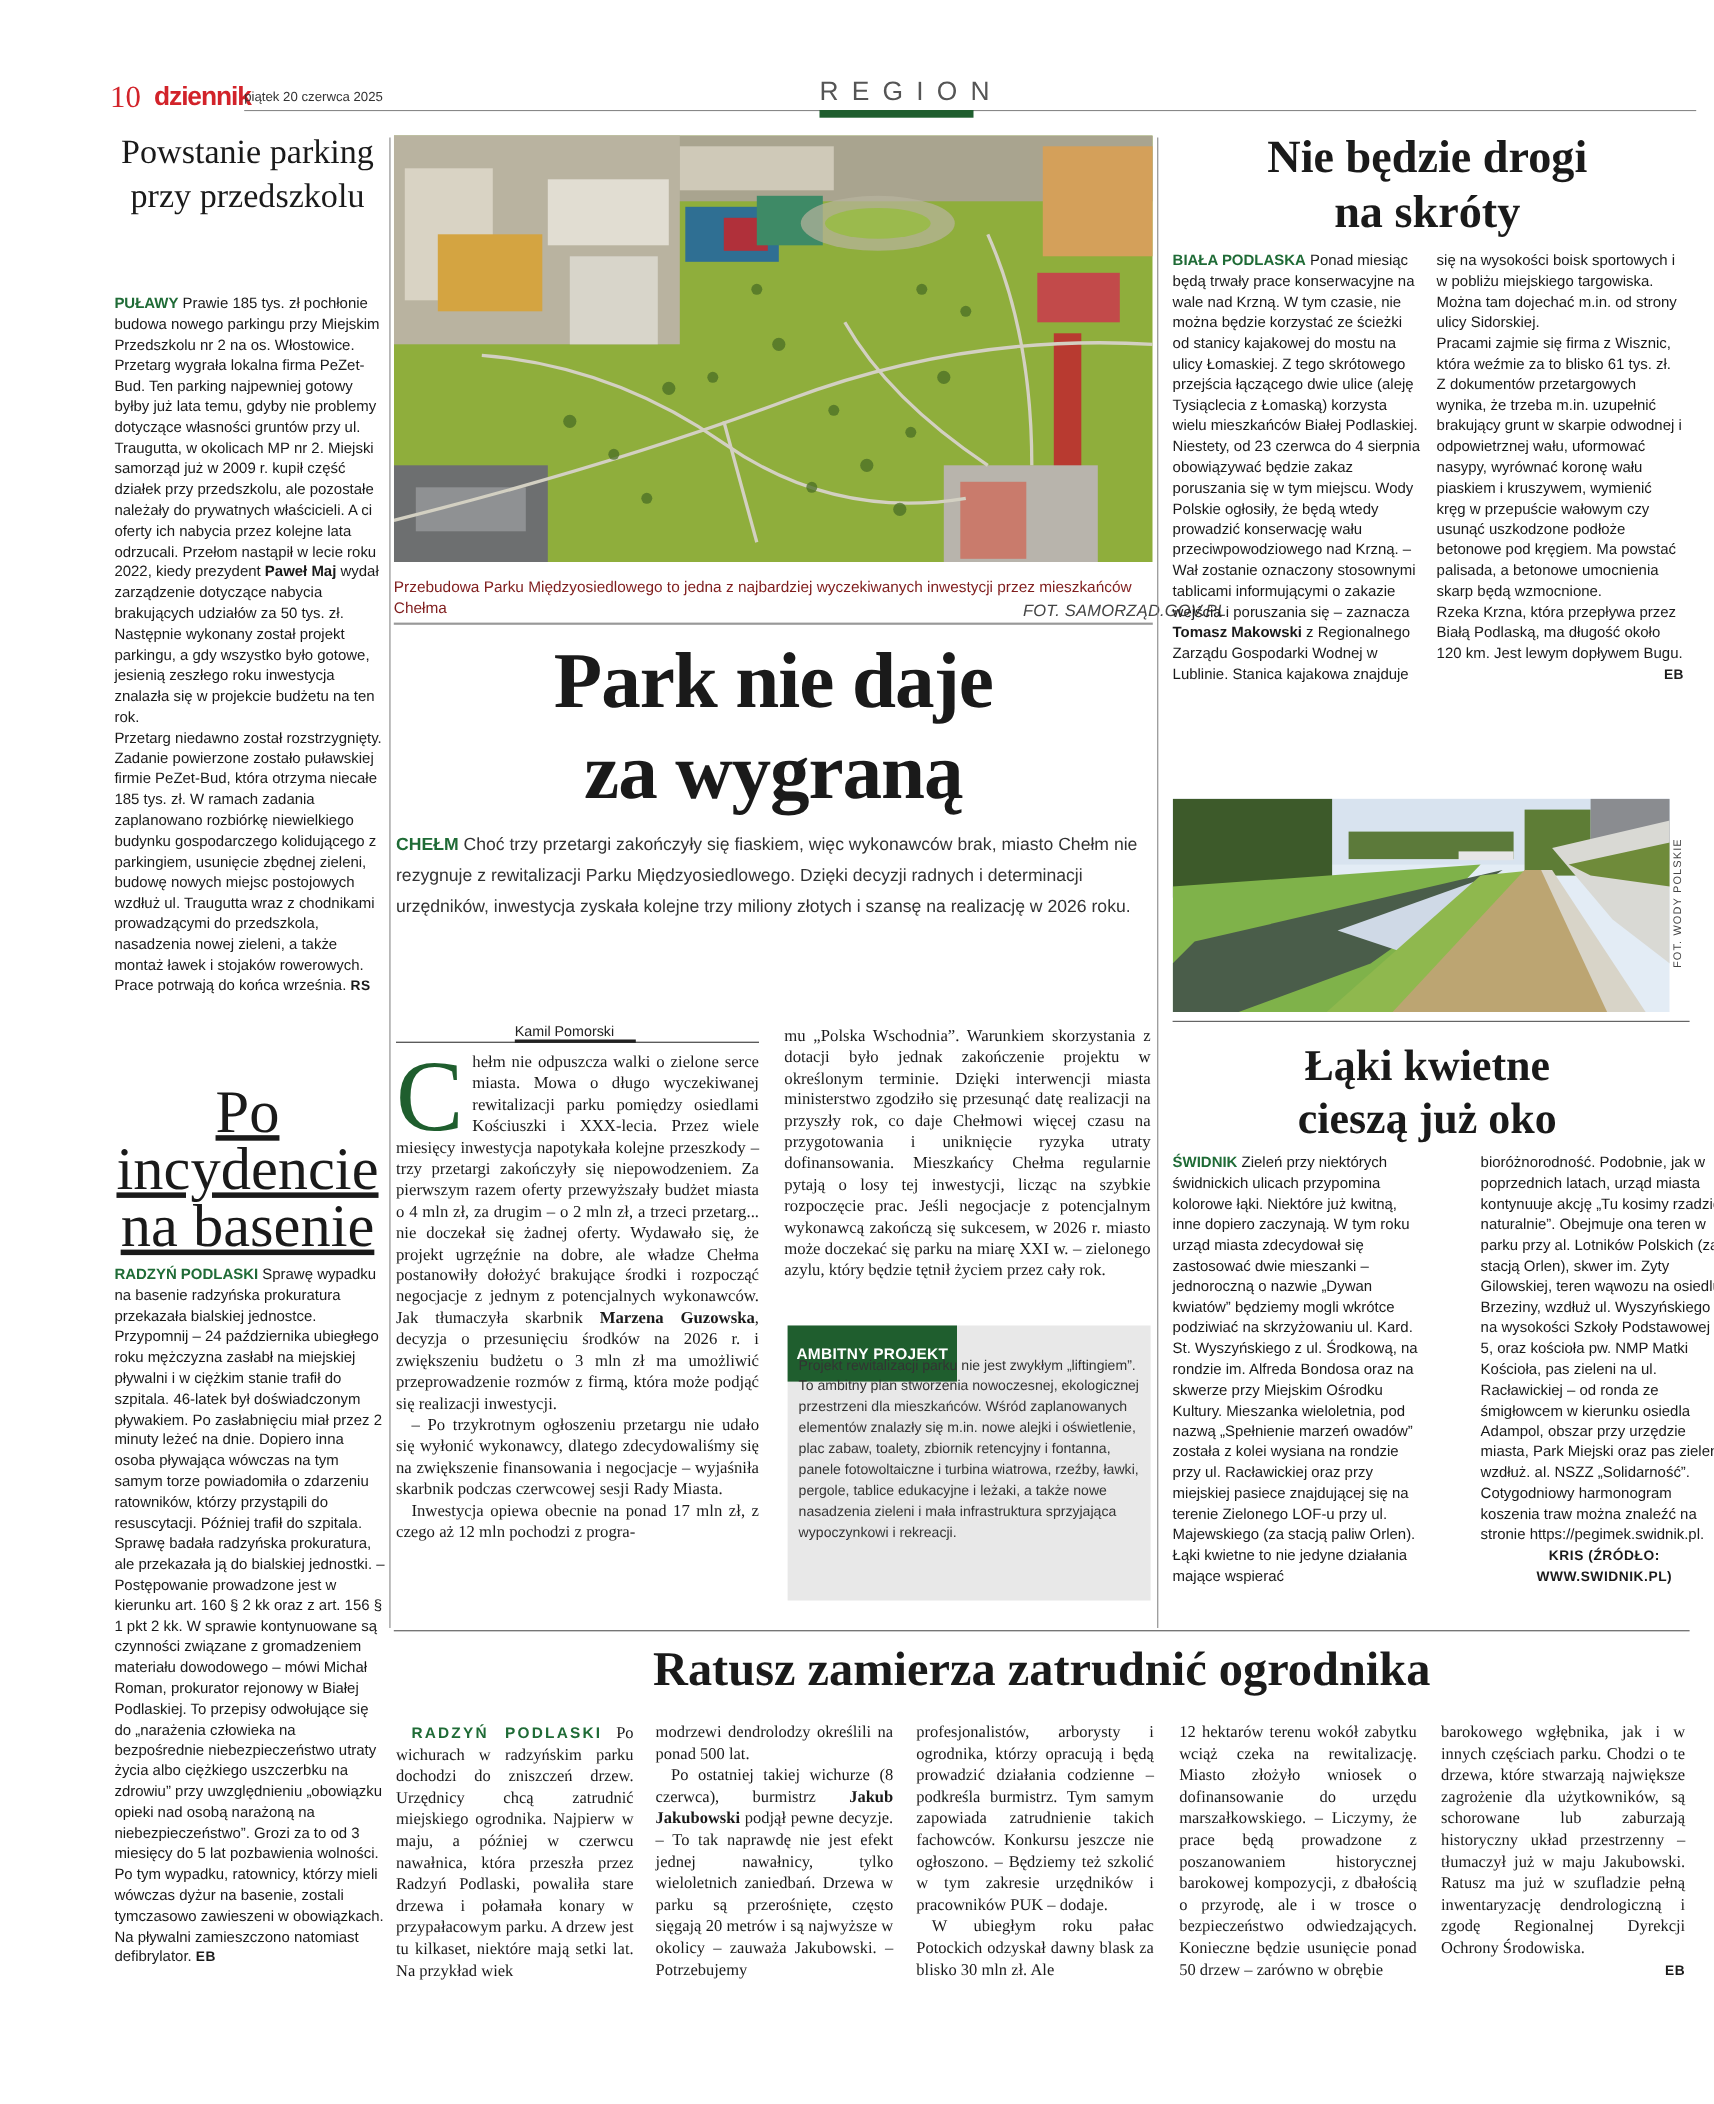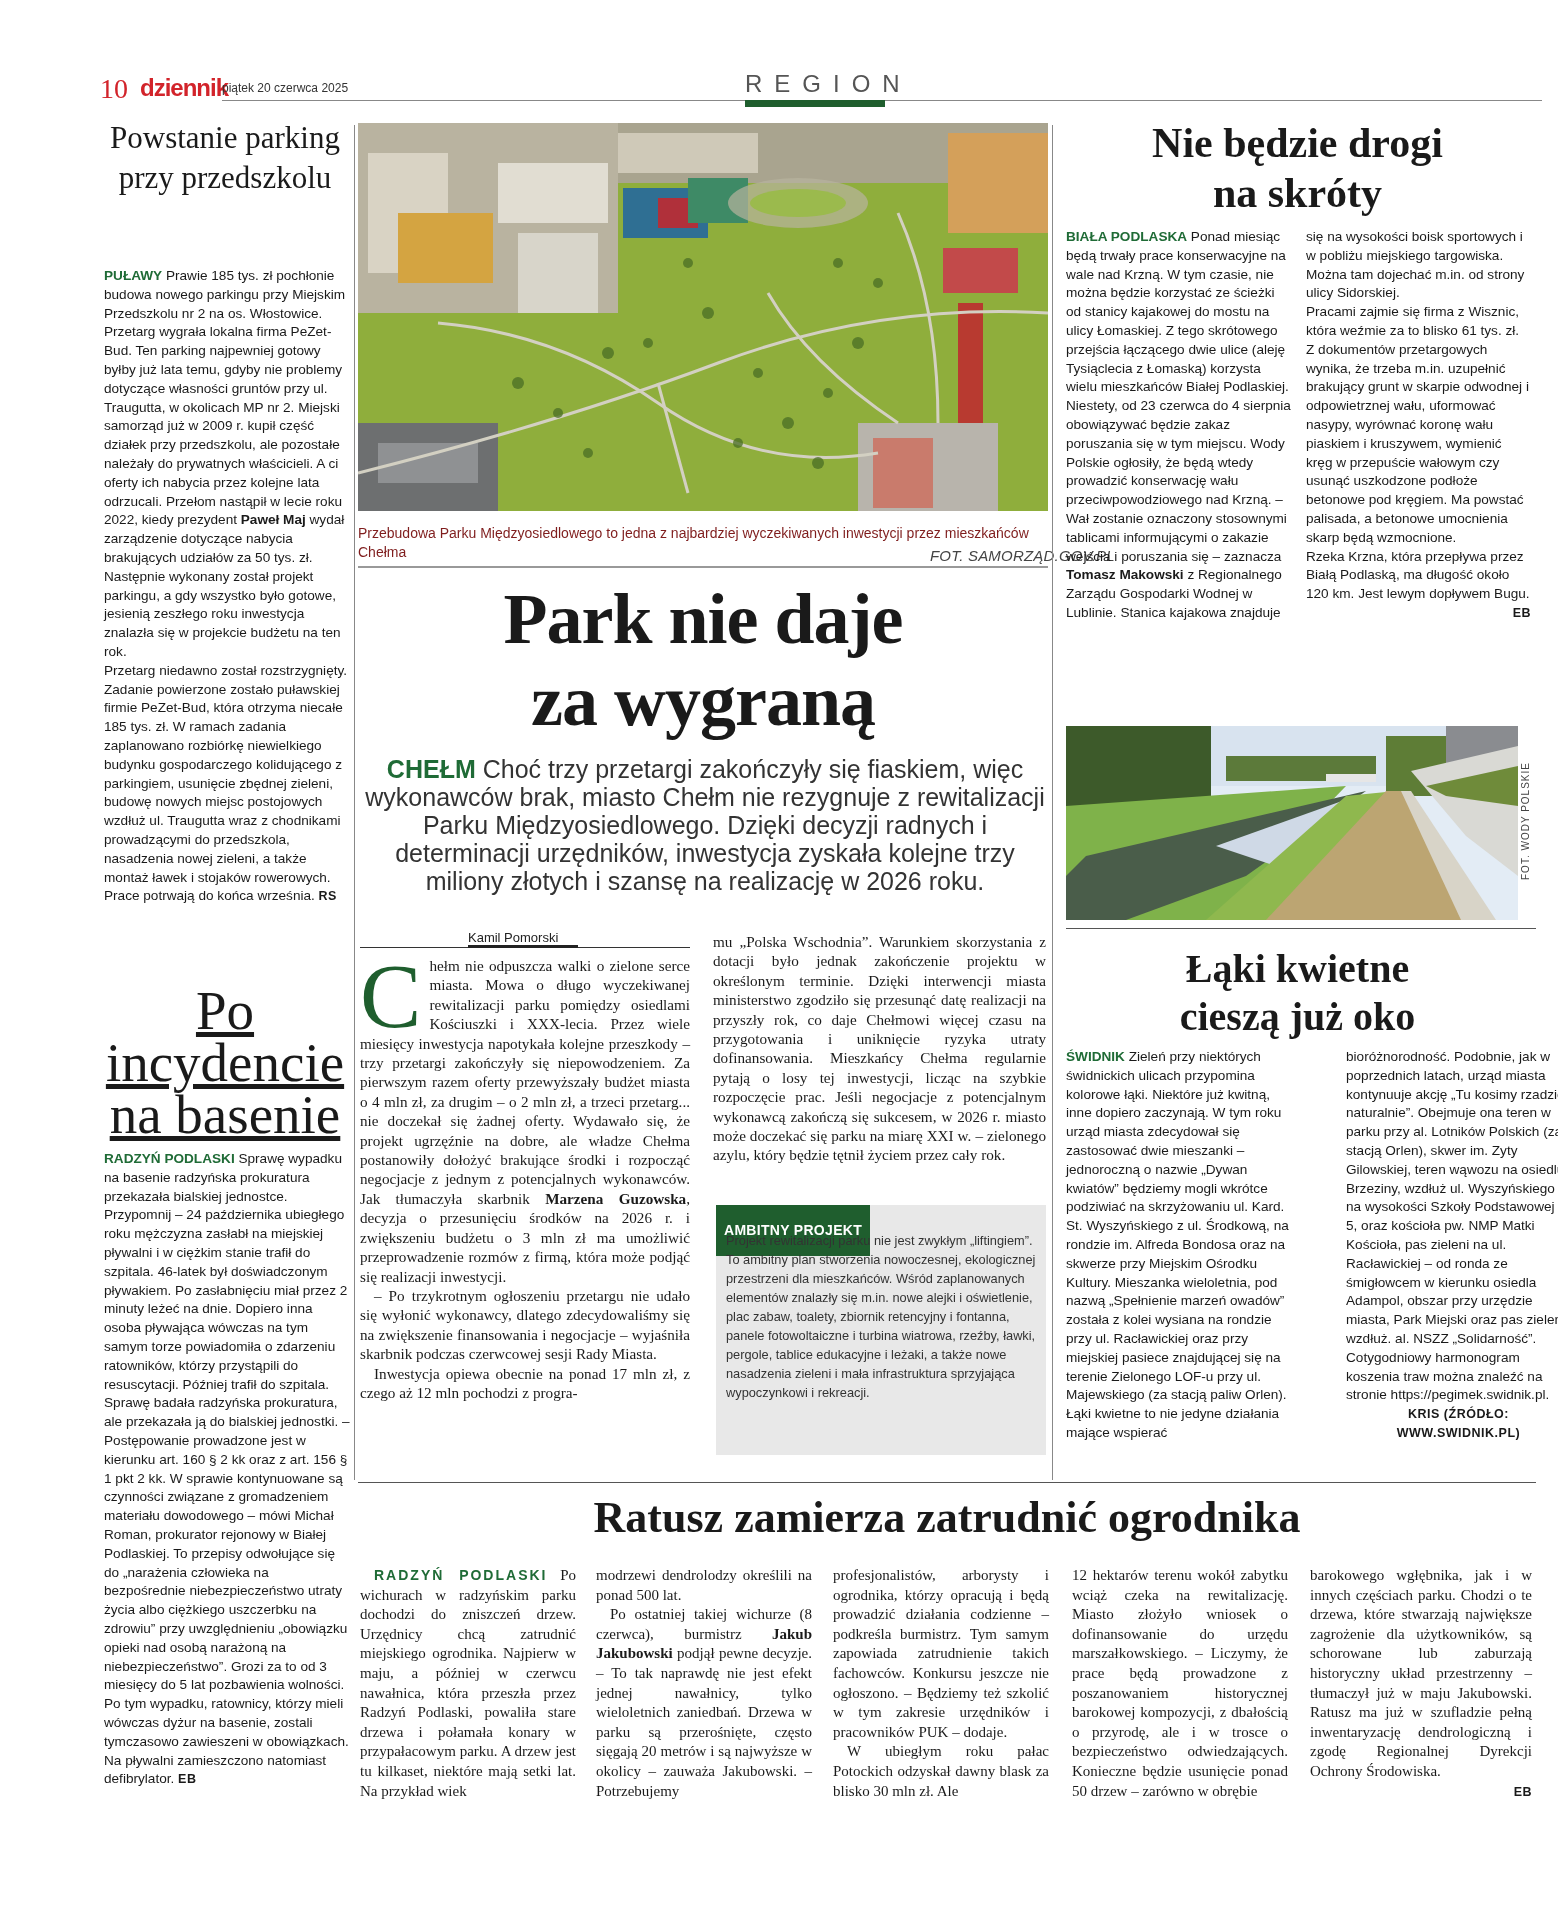--- a/index.html
+++ b/index.html
@@ -33,21 +33,21 @@
   .signature { font-weight: bold; font-family: "Liberation Sans", sans-serif; font-size: 12.5px; letter-spacing: 0.5px; }
 
   
   .photo { overflow: hidden; position: absolute; }
   .photo svg { display: block; }
 
   #caption { left: 358px; top: 524px; width: 690px; font-size: 14px; line-height: 19px; color: #7f1d1d; font-family: "Liberation Sans", sans-serif; }
   #caption-credit { left: 930px; top: 547px; font-size: 15px; color: #444; letter-spacing: 0.2px; font-family: "Liberation Sans", sans-serif; font-style: italic; }
   #caption-rule { left: 358px; top: 566px; width: 690px; height: 2px; background: #999; }
 
-  #lead { left: 360px; top: 755px; width: 690px; text-align: center; font-family: "Liberation Sans", sans-serif; font-size: 25px; line-height: 28px; color: #333; font-weight: normal; }
+  #lead { left: 360px; top: 755px; width: 690px; font-family: "Liberation Sans", sans-serif; font-size: 16px; line-height: 28px; color: #333; font-weight: normal; }
   #lead .kicker { color: #1f6b36; font-weight: bold; }
 
   #byline { left: 468px; top: 930px; font-size: 13px; color: #222; font-family: "Liberation Sans", sans-serif; }
   #byline-rule { left: 360px; top: 947px; width: 330px; height: 1px; background: #333; }
   #byline-bar { left: 468px; top: 945px; width: 110px; height: 3px; background: #222; }
 
   .dropcap { float: left; font-size: 92px; line-height: 76px; color: #1f5e2e; font-family: "Liberation Serif", serif; margin: 2px 8px -4px 0; }
 
   #box { left: 716px; top: 1205px; width: 330px; height: 250px; background: #e8e8e8; }
   #box-label { left: 716px; top: 1205px; background: #1f5e2e; color: #fff; font-weight: 900; font-size: 14px; line-height: 19px; padding: 16px 8px; font-family: "Liberation Sans", sans-serif; letter-spacing: 0.3px; }

